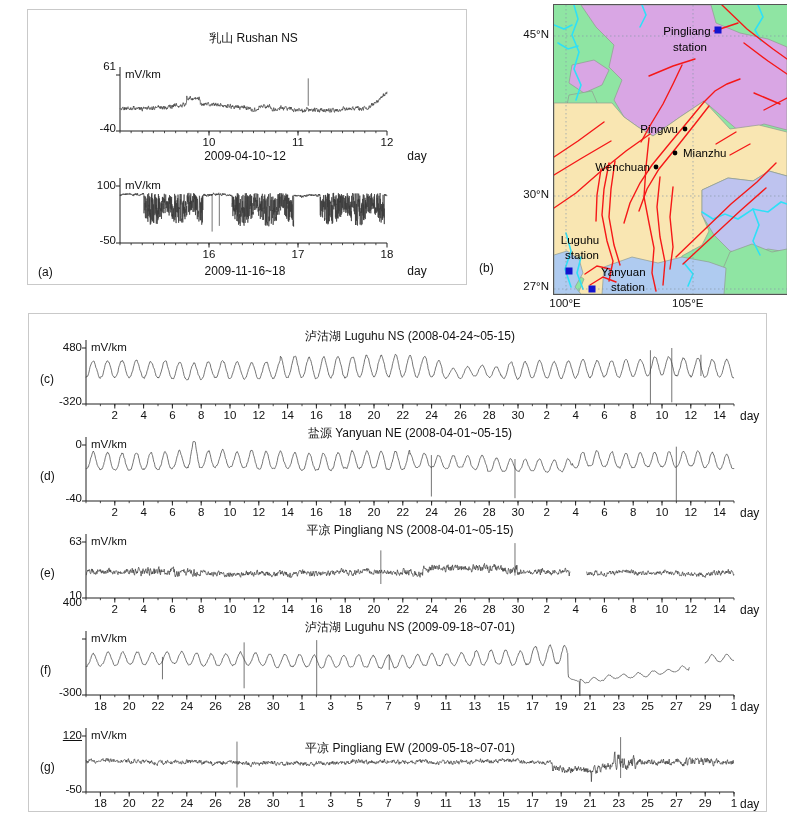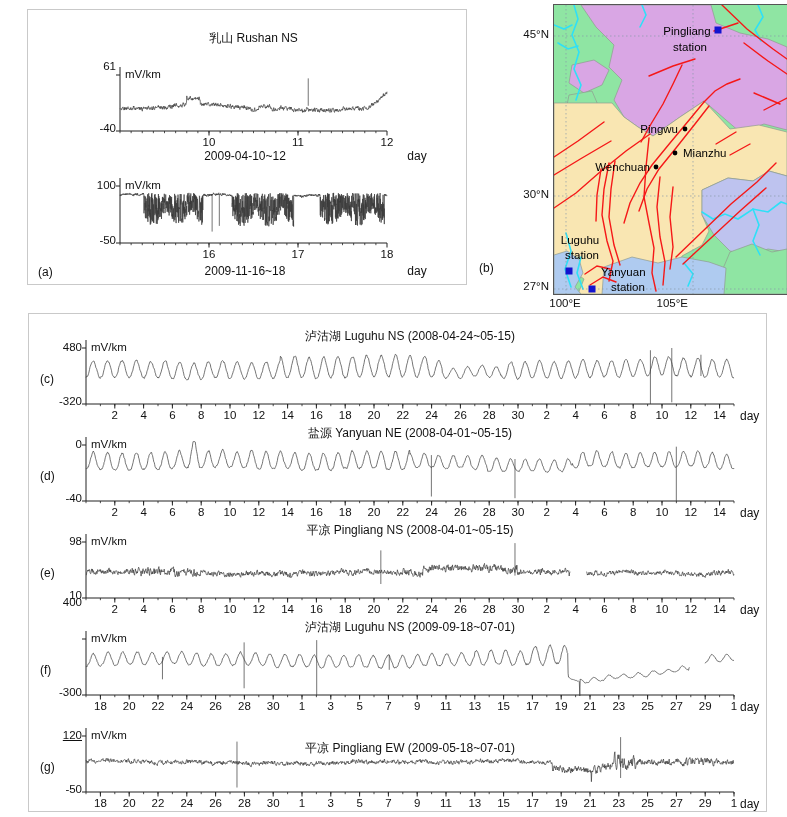--- a/index.html
+++ b/index.html
@@ -91,21 +91,21 @@
         <text x="28" y="254" text-anchor="middle" font-size="11.5" font-family="Liberation Sans, DejaVu Sans, sans-serif" fill="#000">station</text>
         <text x="47" y="271" text-anchor="start" font-size="11.5" font-family="Liberation Sans, DejaVu Sans, sans-serif" fill="#000">Yanyuan</text>
         <text x="57" y="286" text-anchor="start" font-size="11.5" font-family="Liberation Sans, DejaVu Sans, sans-serif" fill="#000">station</text>
       </svg>
     </div>
   <div id="map-labels">
       <div class="maplab" style="left:505px;top:28px;width:44px;text-align:right;">45°N</div>
       <div class="maplab" style="left:505px;top:188px;width:44px;text-align:right;">30°N</div>
       <div class="maplab" style="left:505px;top:280px;width:44px;text-align:right;">27°N</div>
       <div class="maplab" style="left:545px;top:297px;width:40px;text-align:center;">100°E</div>
-      <div class="maplab" style="left:648px;top:297px;width:40px;text-align:right;">105°E</div>
+      <div class="maplab" style="left:672px;top:297px;width:40px;text-align:left;">105°E</div>
     </div>
 
   <div class="box" style="left:28px;top:313px;width:737px;height:497px;"></div>
 
   <div id="charts-root">
       <div class="ylab" style="left:74px;top:60px;width:42px;">61</div>
       <div class="ylab" style="left:74px;top:122px;width:42px;">-40</div>
       <div class="unit" style="left:125px;top:68px;">mV/km</div>
       <div class="tick" style="left:196px;top:136px;width:26px;">10</div>
       <div class="tick" style="left:285px;top:136px;width:26px;">11</div>
@@ -406,21 +406,21 @@
         <line x1="641.6" y1="68" x2="641.6" y2="72.5" stroke="#222" stroke-width="1"></line>
         <g transform="translate(8,12)">
           <polyline points="0.0,23.2 0.4,23.7 0.9,23.5 1.3,23.1 1.7,23.1 2.2,21.3 2.6,21.5 3.0,19.5 3.5,18.5 3.9,16.9 4.3,14.8 4.8,12.8 5.2,12.1 5.6,11.0 6.0,9.3 6.5,7.5 6.9,6.8 7.3,6.0 7.8,7.0 8.2,7.9 8.6,9.2 9.1,10.9 9.5,13.3 9.9,14.6 10.4,16.3 10.8,17.8 11.2,20.1 11.7,20.6 12.1,21.7 12.5,22.3 13.0,23.2 13.4,23.2 13.8,24.7 14.3,24.8 14.7,24.1 15.1,24.5 15.6,23.8 16.0,24.1 16.4,22.9 16.8,22.4 17.3,20.5 17.7,19.8 18.1,17.4 18.6,16.4 19.0,14.0 19.4,12.3 19.9,10.8 20.3,9.0 20.7,8.9 21.2,7.5 21.6,7.2 22.0,8.4 22.5,8.2 22.9,9.1 23.3,10.1 23.8,11.9 24.2,14.7 24.6,16.2 25.1,18.3 25.5,20.4 25.9,21.3 26.4,23.0 26.8,23.7 27.2,23.8 27.6,24.1 28.1,24.7 28.5,24.2 28.9,24.8 29.4,25.2 29.8,24.9 30.2,24.7 30.7,24.0 31.1,23.1 31.5,22.4 32.0,21.3 32.4,19.6 32.8,18.2 33.3,15.6 33.7,13.4 34.1,11.5 34.6,11.1 35.0,9.9 35.4,9.5 35.9,7.9 36.3,8.5 36.7,8.0 37.2,8.9 37.6,10.7 38.0,12.8 38.4,13.2 38.9,14.3 39.3,17.4 39.7,18.9 40.2,19.9 40.6,21.0 41.0,22.4 41.5,23.1 41.9,24.4 42.3,25.3 42.8,25.0 43.2,25.1 43.6,25.0 44.1,25.3 44.5,24.4 44.9,24.6 45.4,24.2 45.8,22.0 46.2,21.0 46.7,19.0 47.1,17.5 47.5,15.0 48.0,14.0 48.4,11.6 48.8,10.0 49.2,9.0 49.7,8.4 50.1,8.0 50.5,8.2 51.0,8.7 51.4,8.8 51.8,9.0 52.3,10.5 52.7,13.0 53.1,13.8 53.6,16.9 54.0,18.2 54.4,19.9 54.9,20.6 55.3,22.3 55.7,22.8 56.2,24.2 56.6,24.4 57.0,24.2 57.5,24.5 57.9,23.5 58.3,24.4 58.8,24.1 59.2,23.4 59.6,22.9 60.0,22.1 60.5,21.0 60.9,19.9 61.3,18.8 61.8,15.7 62.2,13.3 62.6,12.6 63.1,10.2 63.5,9.4 63.9,8.7 64.4,8.3 64.8,8.2 65.2,7.2 65.7,7.7 66.1,9.7 66.5,10.4 67.0,12.9 67.4,14.7 67.8,16.9 68.3,17.7 68.7,19.7 69.1,21.8 69.6,22.8 70.0,23.5 70.4,23.2 70.8,24.2 71.3,24.5 71.7,24.5 72.1,24.3 72.6,24.4 73.0,24.8 73.4,23.8 73.9,22.1 74.3,21.1 74.7,21.1 75.2,19.8 75.6,18.3 76.0,15.2 76.5,14.1 76.9,12.3 77.3,10.6 77.8,9.1 78.2,7.6 78.6,6.8 79.1,6.4 79.5,7.2 79.9,7.9 80.4,8.9 80.8,9.5 81.2,11.0 81.6,13.3 82.1,15.0 82.5,17.2 82.9,19.1 83.4,20.4 83.8,21.8 84.2,22.9 84.7,22.7 85.1,23.3 85.5,24.0 86.0,24.0 86.4,23.7 86.8,22.7 87.3,22.2 87.7,21.7 88.1,21.7 88.6,20.2 89.0,20.1 89.4,18.3 89.9,16.8 90.3,14.8 90.7,13.2 91.2,11.0 91.6,10.6 92.0,8.5 92.4,7.1 92.9,5.7 93.3,4.9 93.7,5.2 94.2,6.5 94.6,7.8 95.0,9.6 95.5,10.4 95.9,12.0 96.3,13.4 96.8,15.2 97.2,16.5 97.6,17.9 98.1,19.5 98.5,21.2 98.9,21.1 99.4,22.3 99.8,22.2 100.2,22.7 100.7,23.3 101.1,22.3 101.5,22.1 102.0,23.0 102.4,20.9 102.8,19.7 103.2,19.6 103.7,17.9 104.1,14.7 104.5,11.5 105.0,9.0 105.4,6.3 105.8,4.5 106.3,2.2 106.7,-1.1 107.1,-3.4 107.6,-3.4 108.0,-3.4 108.4,-3.4 108.9,-3.4 109.3,-3.0 109.7,0.5 110.2,4.2 110.6,6.5 111.0,8.3 111.5,11.6 111.9,14.7 112.3,16.9 112.8,18.2 113.2,20.6 113.6,22.5 114.0,22.5 114.5,23.0 114.9,22.4 115.3,22.6 115.8,22.0 116.2,22.5 116.6,21.6 117.1,21.0 117.5,20.2 117.9,19.3 118.4,17.6 118.8,16.8 119.2,14.7 119.7,12.8 120.1,11.4 120.5,9.1 121.0,8.2 121.4,7.2 121.8,6.5 122.3,6.8 122.7,5.8 123.1,5.5 123.6,7.0 124.0,9.1 124.4,9.9 124.8,12.4 125.3,14.4 125.7,16.2 126.1,17.7 126.6,18.6 127.0,19.8 127.4,21.6 127.9,21.5 128.3,21.8 128.7,22.5 129.2,22.9 129.6,21.8 130.0,21.2 130.5,20.5 130.9,20.7 131.3,19.9 131.8,18.8 132.2,18.2 132.6,16.2 133.1,14.7 133.5,13.4 133.9,11.9 134.4,11.0 134.8,8.1 135.2,7.9 135.6,6.1 136.1,5.2 136.5,4.3 136.9,4.2 137.4,5.5 137.8,6.5 138.2,7.9 138.7,9.4 139.1,11.6 139.5,13.5 140.0,14.2 140.4,15.6 140.8,18.0 141.3,19.0 141.7,20.0 142.1,21.2 142.6,22.1 143.0,22.7 143.4,22.6 143.9,22.3 144.3,21.6 144.7,21.4 145.2,21.4 145.6,21.8 146.0,20.9 146.4,20.2 146.9,18.2 147.3,16.5 147.7,15.3 148.2,14.8 148.6,12.9 149.0,11.2 149.5,10.1 149.9,8.0 150.3,7.5 150.8,7.6 151.2,6.5 151.6,7.4 152.1,8.2 152.5,9.5 152.9,10.3 153.4,12.3 153.8,13.3 154.2,15.7 154.7,18.0 155.1,18.5 155.5,19.6 156.0,21.0 156.4,22.3 156.8,22.6 157.2,22.9 157.7,22.2 158.1,22.7 158.5,22.3 159.0,22.1 159.4,22.1 159.8,21.7 160.3,21.5 160.7,19.8 161.1,18.0 161.6,17.7 162.0,16.6 162.4,14.3 162.9,12.7 163.3,11.5 163.7,9.4 164.2,7.3 164.6,5.8 165.0,6.2 165.5,5.3 165.9,5.0 166.3,5.8 166.8,6.7 167.2,8.6 167.6,10.4 168.0,11.3 168.5,13.4 168.9,14.8 169.3,17.4 169.8,18.3 170.2,19.5 170.6,21.5 171.1,22.7 171.5,23.3 171.9,22.9 172.4,23.8 172.8,24.1 173.2,23.9 173.7,24.4 174.1,23.8 174.5,23.7 175.0,22.9 175.4,21.1 175.8,20.0 176.3,18.6 176.7,16.6 177.1,14.1 177.6,13.3 178.0,11.3 178.4,10.3 178.8,9.0 179.3,6.8 179.7,6.1 180.1,5.9 180.6,6.5 181.0,7.9 181.4,8.4 181.9,9.4 182.3,11.2 182.7,13.7 183.2,15.3 183.6,16.9 184.0,19.4 184.5,20.7 184.9,21.6 185.3,22.1 185.8,22.7 186.2,23.7 186.6,23.5 187.1,23.3 187.5,23.3 187.9,23.1 188.4,23.5 188.8,23.7 189.2,22.5 189.6,21.7 190.1,20.5 190.5,19.4 190.9,17.3 191.4,15.5 191.8,12.8 192.2,11.3 192.7,10.1 193.1,8.5 193.5,8.0 194.0,6.6 194.4,5.7 194.8,6.2 195.3,7.3 195.7,7.8 196.1,9.5 196.6,11.6 197.0,12.3 197.4,15.1 197.9,16.8 198.3,17.2 198.7,18.1 199.2,19.5 199.6,20.3 200.0,22.2 200.4,22.5 200.9,22.9 201.3,23.4 201.7,23.4 202.2,23.3 202.6,23.4 203.0,22.4 203.5,21.9 203.9,21.3 204.3,19.8 204.8,19.2 205.2,18.1 205.6,16.0 206.1,13.8 206.5,12.7 206.9,11.6 207.4,9.3 207.8,9.0 208.2,8.5 208.7,7.2 209.1,7.7 209.5,7.7 210.0,9.3 210.4,10.9 210.8,12.0 211.2,13.8 211.7,15.7 212.1,17.9 212.5,19.3 213.0,20.0 213.4,22.0 213.8,23.3 214.3,24.1 214.7,23.9 215.1,24.9 215.6,25.5 216.0,25.8 216.4,25.4 216.9,24.6 217.3,24.0 217.7,24.3 218.2,24.0 218.6,23.1 219.0,20.9 219.5,20.2 219.9,17.7 220.3,15.7 220.8,14.8 221.2,12.2 221.6,10.9 222.0,9.9 222.5,8.6 222.9,7.9 223.3,8.6 223.8,9.0 224.2,9.5 224.6,10.6 225.1,11.4 225.5,13.2 225.9,15.7 226.4,16.9 226.8,18.8 227.2,20.7 227.7,21.1 228.1,21.8 228.5,23.5 229.0,23.8 229.4,25.5 229.8,25.2 230.3,24.8 230.7,25.0 231.1,24.4 231.6,24.7 232.0,24.3 232.4,24.8 232.8,22.8 233.3,22.5 233.7,20.1 234.1,19.1 234.6,16.9 235.0,14.5 235.4,13.2 235.9,11.3 236.3,9.6 236.7,8.3 237.2,8.5 237.6,8.5 238.0,9.0 238.5,9.4 238.9,10.6 239.3,11.5 239.8,12.2 240.2,14.3 240.6,15.9 241.1,17.3 241.5,19.9 241.9,20.6 242.4,22.6 242.8,23.8 243.2,24.6 243.6,24.7 244.1,24.7 244.5,25.6 244.9,25.2 245.4,25.6 245.8,24.6 246.2,23.7 246.7,23.2 247.1,23.5 247.5,22.2 248.0,20.8 248.4,18.1 248.8,16.3 249.3,15.4 249.7,13.3 250.1,11.4 250.6,9.6 251.0,9.4 251.4,8.9 251.9,7.4 252.3,8.2 252.7,8.0 253.2,8.8 253.6,9.6 254.0,10.9 254.4,12.3 254.9,14.7 255.3,16.5 255.7,18.1 256.2,20.2 256.6,20.9 257.0,21.7 257.5,23.2 257.9,23.5 258.3,22.7 258.8,22.3 259.2,22.3 259.6,22.6 260.1,23.4 260.5,22.9 260.9,23.5 261.4,21.7 261.8,21.5 262.2,19.1 262.7,18.3 263.1,16.6 263.5,14.9 264.0,11.8 264.4,10.5 264.8,8.9 265.2,7.4 265.7,5.7 266.1,5.3 266.5,6.5 267.0,6.5 267.4,7.3 267.8,8.7 268.3,10.2 268.7,11.2 269.1,12.8 269.6,14.9 270.0,16.6 270.4,18.2 270.9,18.9 271.3,20.9 271.7,22.1 272.2,23.2 272.6,23.1 273.0,23.6 273.5,24.0 273.9,22.5 274.3,22.4 274.8,23.0 275.2,22.0 275.6,21.7 276.0,20.8 276.5,19.1 276.9,18.7 277.3,16.6 277.8,15.0 278.2,13.3 278.6,11.2 279.1,9.9 279.5,9.3 279.9,7.7 280.4,6.4 280.8,5.6 281.2,6.0 281.7,6.8 282.1,7.7 282.5,9.4 283.0,10.2 283.4,11.5 283.8,13.7 284.3,16.0 284.7,18.3 285.1,19.3 285.6,20.9 286.0,21.9 286.4,22.9 286.8,22.8 287.3,22.8 287.7,22.6 288.1,22.3 288.6,22.8 289.0,22.8 289.4,21.8 289.9,21.3 290.3,21.4 290.7,19.6 291.2,18.0 291.6,15.8 292.0,14.8 292.5,13.2 292.9,11.4 293.3,10.0 293.8,8.1 294.2,7.2 294.6,6.3 295.1,6.2 295.5,6.3 295.9,7.3 296.4,8.2 296.8,9.5 297.2,10.2 297.6,12.0 298.1,14.6 298.5,15.5 298.9,17.7 299.4,20.1 299.8,21.8 300.2,23.5 300.7,24.4 301.1,23.6 301.5,24.1 302.0,24.0 302.4,24.9 302.8,24.3 303.3,24.5 303.7,24.3 304.1,23.4 304.6,22.0 305.0,21.7 305.4,19.2 305.9,17.5 306.3,17.0 306.7,14.7 307.2,13.5 307.6,11.2 308.0,9.1 308.4,7.8 308.9,6.2 309.3,6.6 309.7,6.0 310.2,7.3 310.6,7.2 311.0,9.2 311.5,11.3 311.9,12.5 312.3,14.0 312.8,15.6 313.2,16.9 313.6,19.3 314.1,20.7 314.5,22.0 314.9,23.6 315.4,24.3 315.8,24.4 316.2,24.1 316.7,24.9 317.1,24.2 317.5,23.7 318.0,24.1 318.4,23.8 318.8,22.4 319.2,20.9 319.7,20.4 320.1,18.3 320.5,17.4 321.0,15.7 321.4,12.8 321.8,11.1 322.3,9.4 322.7,7.3 323.1,5.7 323.6,5.1 324.0,9.2 324.4,8.5 324.9,9.7 325.3,10.2 325.7,11.3 326.2,12.4 326.6,13.8 327.0,15.7 327.5,16.7 327.9,18.2 328.3,19.4 328.8,20.3 329.2,21.0 329.6,22.2 330.0,22.7 330.5,22.5 330.9,22.0 331.3,22.5 331.8,22.5 332.2,21.8 332.6,21.4 333.1,21.7 333.5,21.3 333.9,20.4 334.4,19.1 334.8,17.8 335.2,15.8 335.7,14.2 336.1,13.1 336.5,11.3 337.0,9.7 337.4,8.7 337.8,8.2 338.3,8.2 338.7,8.7 339.1,9.6 339.6,9.4 340.0,10.5 340.4,11.7 340.8,13.0 341.3,14.3 341.7,16.0 342.1,18.1 342.6,19.7 343.0,20.6 343.4,21.0 343.9,21.1 344.3,21.4 344.7,22.3 345.2,22.6 345.6,22.6 346.0,22.1 346.5,21.4 346.9,21.0 347.3,21.8 347.8,21.5 348.2,20.5 348.6,19.2 349.1,18.2 349.5,17.0 349.9,15.4 350.4,13.8 350.8,12.6 351.2,11.5 351.6,10.4 352.1,10.3 352.5,10.7 352.9,10.6 353.4,11.0 353.8,11.0 354.2,12.2 354.7,13.7 355.1,14.4 355.5,16.4 356.0,17.5 356.4,18.1 356.8,20.0 357.3,20.9 357.7,22.1 358.1,22.3 358.6,22.6 359.0,23.3 359.4,23.6 359.9,23.7 360.3,23.4 360.7,23.1 361.2,23.6 361.6,23.4 362.0,23.2 362.4,22.5 362.9,22.0 363.3,19.6 363.7,18.8 364.2,17.8 364.6,15.7 365.0,14.2 365.5,13.8 365.9,12.3 366.3,10.8 366.8,10.9 367.2,10.5 367.6,11.0 368.1,10.9 368.5,10.9 368.9,12.5 369.4,14.2 369.8,14.9 370.2,16.7 370.7,17.2 371.1,19.5 371.5,20.8 372.0,21.1 372.4,22.0 372.8,22.4 373.2,22.2 373.7,22.3 374.1,22.3 374.5,21.9 375.0,22.1 375.4,21.9 375.8,22.3 376.3,22.0 376.7,21.6 377.1,20.1 377.6,18.9 378.0,18.5 378.4,17.3 378.9,16.2 379.3,15.2 379.7,13.2 380.2,12.6 380.6,11.2 381.0,10.8 381.5,10.9 381.9,10.5 382.3,11.1 382.8,11.8 383.2,12.9 383.6,13.8 384.0,15.1 384.5,17.1 384.9,19.5 385.3,20.5 385.8,21.0 386.2,21.9 386.6,22.6 387.1,22.7 387.5,23.0 387.9,23.5 388.4,24.0 388.8,24.6 389.2,24.6 389.7,24.9 390.1,24.2 390.5,24.0 391.0,22.8 391.4,22.4 391.8,21.2 392.3,20.1 392.7,18.2 393.1,17.2 393.6,15.3 394.0,13.6 394.4,13.0 394.8,12.2 395.3,10.9 395.7,10.2 396.1,10.0 396.6,10.7 397.0,10.8 397.4,12.4 397.9,13.0 398.3,14.5 398.7,15.2 399.2,17.3 399.6,18.6 400.0,19.5 400.5,20.4 400.9,22.5 401.3,23.6 401.8,26.3 402.2,26.5 402.6,26.1 403.1,26.0 403.5,26.3 403.9,26.4 404.4,26.3 404.8,26.0 405.2,25.5 405.6,25.0 406.1,23.9 406.5,23.1 406.9,21.3 407.4,19.7 407.8,18.0 408.2,16.3 408.7,15.8 409.1,14.9 409.5,13.7 410.0,13.0 410.4,12.8 410.8,13.7 411.3,13.3 411.7,14.1 412.1,15.0 412.6,16.7 413.0,17.5 413.4,19.3 413.9,20.7 414.3,21.7 414.7,23.5 415.2,24.4 415.6,24.5 416.0,25.7 416.4,26.5 416.9,25.8 417.3,26.1 417.7,26.4 418.2,26.2 418.6,26.3 419.0,26.4 419.5,25.9 419.9,24.8 420.3,24.5 420.8,23.0 421.2,21.5 421.6,20.3 422.1,19.1 422.5,17.5 422.9,16.7 423.4,15.3 423.8,14.1 424.2,13.5 424.7,13.9 425.1,14.0 425.5,14.5 426.0,15.6 426.4,17.0 426.8,17.5 427.2,18.8 427.7,20.1 428.1,21.0 428.5,21.8 429.0,23.1 429.4,24.1 429.8,24.1 430.3,24.9 430.7,25.6 431.1,25.8 431.6,25.9 432.0,26.5 432.4,26.2 432.9,26.2 433.3,26.5 433.7,25.3 434.2,24.5 434.6,23.8 435.0,23.3 435.5,22.8 435.9,21.8 436.3,20.4 436.8,18.9 437.2,17.7 437.6,16.0 438.0,15.3 438.5,14.8 438.9,14.5 439.3,14.1 439.8,14.2 440.2,14.5 440.6,16.0 441.1,16.8 441.5,17.9 441.9,19.6 442.4,20.9 442.8,21.3 443.2,22.2 443.7,23.4 444.1,24.1 444.5,25.2 445.0,25.3 445.4,25.4 445.8,25.9 446.3,25.5 446.7,25.8 447.1,25.9 447.6,25.6 448.0,25.4 448.4,24.8 448.8,23.8 449.3,22.5 449.7,21.5 450.1,19.9 450.6,18.7 451.0,17.3 451.4,16.0 451.9,16.0 452.3,14.9 452.7,14.5 453.2,14.1 453.6,13.9 454.0,14.0 454.5,14.9 454.9,15.2 455.3,16.3 455.8,17.9 456.2,19.1 456.6,20.8 457.1,21.2 457.5,22.7 457.9,23.9 458.4,24.9 458.8,25.5 459.2,25.8 459.6,26.7 460.1,26.4 460.5,26.8 460.9,27.4 461.4,27.0 461.8,27.4 462.2,26.9 462.7,26.1 463.1,25.9 463.5,25.3 464.0,24.1 464.4,22.3 464.8,21.4 465.3,20.5 465.7,19.0 466.1,18.1 466.6,17.4 467.0,16.2 467.4,15.9 467.9,14.9 468.3,15.2 468.7,14.9 469.2,15.2 469.6,16.3 470.0,16.8 470.4,18.3 470.9,20.2 471.3,21.7 471.7,23.1 472.2,23.2 472.6,24.2 473.0,24.8 473.5,25.3 473.9,24.9 474.3,25.3 474.8,25.6 475.2,26.2 475.6,26.7 476.1,27.1 476.5,26.8 476.9,25.7 477.4,25.2 477.8,24.0 478.2,23.1 478.7,22.3 479.1,20.6 479.5,19.7 480.0,17.7 480.4,16.4 480.8,15.2 481.2,14.3 481.7,13.5 482.1,13.9 482.5,14.5 483.0,14.5 483.4,15.5 483.8,15.6 484.3,17.1 484.7,17.8 485.1,19.6 485.6,20.1 486.0,20.2 486.4,18.5 486.9,20.1 487.3,20.9 487.7,21.2 488.2,21.7 488.6,22.4 489.0,23.1 489.5,22.7 489.9,22.9 490.3,22.7 490.8,22.7 491.2,22.4 491.6,21.2 492.0,21.0 492.5,19.8 492.9,18.0 493.3,16.1 493.8,14.7 494.2,13.3 494.6,10.9 495.1,8.9 495.5,8.5 495.9,8.1 496.4,7.4 496.8,7.4 497.2,7.8 497.7,7.7 498.1,7.7 498.5,10.0 499.0,11.8 499.4,13.4 499.8,15.3 500.3,15.8 500.7,16.5 501.1,18.3 501.6,19.5 502.0,20.9 502.4,20.5 502.8,21.3 503.3,20.7 503.7,20.3 504.1,20.8 504.6,20.7 505.0,20.7 505.4,20.4 505.9,20.2 506.3,19.9 506.7,19.2 507.2,16.9 507.6,14.8 508.0,13.2 508.5,11.1 508.9,10.1 509.3,8.4 509.8,7.0 510.2,5.6 510.6,5.9 511.1,5.7 511.5,6.3 511.9,6.7 512.4,7.8 512.8,9.8 513.2,11.4 513.6,13.3 514.1,13.9 514.5,14.9 514.9,16.1 515.4,18.0 515.8,19.5 516.2,20.0 516.7,21.1 517.1,21.2 517.5,21.6 518.0,21.3 518.4,21.1 518.8,21.6 519.3,21.8 519.7,21.1 520.1,20.1 520.6,19.9 521.0,19.8 521.4,18.2 521.9,16.2 522.3,15.7 522.7,13.7 523.2,12.8 523.6,11.2 524.0,9.7 524.4,8.8 524.9,7.9 525.3,7.6 525.7,7.3 526.2,6.6 526.6,6.7 527.0,8.5 527.5,10.4 527.9,11.1 528.3,13.4 528.8,15.1 529.2,17.0 529.6,18.1 530.1,19.1 530.5,20.1 530.9,21.2 531.4,21.5 531.8,22.1 532.2,22.4 532.7,21.6 533.1,22.5 533.5,22.8 534.0,23.3 534.4,21.9 534.8,21.3 535.2,20.7 535.7,19.9 536.1,17.8 536.5,16.1 537.0,14.6 537.4,13.7 537.8,12.1 538.3,11.1 538.7,9.8 539.1,8.6 539.6,8.5 540.0,8.9 540.4,8.6 540.9,8.7 541.3,9.9 541.7,11.2 542.2,13.7 542.6,14.2 543.0,15.6 543.5,17.5 543.9,19.4 544.3,19.7 544.8,20.5 545.2,21.2 545.6,22.3 546.0,23.1 546.5,22.3 546.9,22.2 547.3,22.7 547.8,22.4 548.2,22.0 548.6,22.5 549.1,21.2 549.5,20.0 549.9,20.0 550.4,18.0 550.8,17.4 551.2,15.7 551.7,13.3 552.1,11.8 552.5,10.2 553.0,9.0 553.4,7.9 553.8,7.7 554.3,7.7 554.7,7.5 555.1,8.3 555.6,9.0 556.0,11.0 556.4,11.7 556.8,13.0 557.3,13.5 557.7,15.7 558.1,17.6 558.6,18.8 559.0,19.1 559.4,20.5 559.9,20.7 560.3,20.9 560.7,20.7 561.2,21.1 561.6,21.9 562.0,21.6 562.5,21.1 562.9,22.0 563.3,20.7 563.8,20.4 564.2,19.2 564.6,18.5 565.1,16.9 565.5,15.0 565.9,14.5 566.4,12.4 566.8,10.7 567.2,9.1 567.6,7.9 568.1,7.4 568.5,7.5 568.9,7.0 569.4,7.9 569.8,9.0 570.2,9.0 570.7,11.1 571.1,11.9 571.5,14.0 572.0,16.1 572.4,17.4 572.8,18.3 573.3,18.7 573.7,19.5 574.1,20.2 574.6,21.2 575.0,21.9 575.4,21.1 575.9,21.0 576.3,22.0 576.7,22.0 577.2,21.7 577.6,20.9 578.0,20.3 578.4,19.9 578.9,19.7 579.3,18.1 579.7,17.0 580.2,15.6 580.6,13.8 581.0,11.7 581.5,9.8 581.9,7.8 582.3,7.1 582.8,6.5 583.2,6.9 583.6,7.0 584.1,7.0 584.5,8.7 584.9,9.9 585.4,10.8 585.8,12.6 586.2,13.9 586.7,16.2 587.1,17.3 587.5,19.2 588.0,20.3 588.4,20.7 588.8,21.4 589.2,22.5 589.7,22.2 590.1,21.9 590.5,22.0 591.0,21.5 591.4,21.0 591.8,20.8 592.3,20.0 592.7,19.3 593.1,18.5 593.6,16.9 594.0,15.9 594.4,14.5 594.9,13.3 595.3,11.5 595.7,9.5 596.2,7.6 596.6,7.1 597.0,6.9 597.5,6.0 597.9,6.7 598.3,7.4 598.8,8.2 599.2,9.0 599.6,9.5 600.0,10.9 600.5,12.5 600.9,14.3 601.3,15.1 601.8,17.5 602.2,18.2 602.6,19.4 603.1,20.4 603.5,20.2 603.9,20.5 604.4,21.2 604.8,20.5 605.2,21.1 605.7,20.7 606.1,20.9 606.5,20.1 607.0,19.9 607.4,18.5 607.8,18.6 608.3,16.7 608.7,15.1 609.1,12.7 609.6,11.8 610.0,9.6 610.4,8.2 610.8,6.8 611.3,6.4 611.7,5.7 612.1,6.3 612.6,6.7 613.0,7.4 613.4,7.5 613.9,9.4 614.3,10.9 614.7,11.7 615.2,14.0 615.6,15.8 616.0,17.0 616.5,18.7 616.9,19.8 617.3,20.9 617.8,22.0 618.2,22.8 618.6,22.9 619.1,22.0 619.5,22.4 619.9,22.6 620.4,21.7 620.8,20.7 621.2,20.2 621.6,19.5 622.1,19.0 622.5,18.6 622.9,17.2 623.4,15.1 623.8,13.0 624.2,10.9 624.7,10.0 625.1,8.7 625.5,8.3 626.0,8.0 626.4,6.9 626.8,7.8 627.3,8.9 627.7,10.0 628.1,10.1 628.6,12.6 629.0,13.5 629.4,15.9 629.9,17.2 630.3,18.4 630.7,19.5 631.2,21.8 631.6,22.2 632.0,22.7 632.4,23.3 632.9,23.5 633.3,23.7 633.7,24.6 634.2,23.8 634.6,23.9 635.0,23.7 635.5,23.1 635.9,21.8 636.3,20.4 636.8,19.6 637.2,18.8 637.6,16.8 638.1,15.6 638.5,13.1 638.9,11.8 639.4,11.3 639.8,10.4 640.2,9.6 640.7,8.9 641.1,9.5 641.5,10.1 642.0,11.1 642.4,12.0 642.8,13.6 643.2,14.6 643.7,16.7 644.1,18.5 644.5,19.1 645.0,20.0 645.4,22.1 645.8,23.2 646.3,23.4 646.7,23.6 647.1,23.9 647.6,23.1 648.0,23.7" fill="none" stroke="#3a3a3a" stroke-width="0.7"></polyline>
           <line x1="345.384" y1="10.08" x2="345.384" y2="51.52" stroke="#3a3a3a" stroke-width="0.7"></line>
           <line x1="428.976" y1="14" x2="428.976" y2="53.199999999999996" stroke="#3a3a3a" stroke-width="0.7"></line>
           <line x1="590.328" y1="1.68" x2="590.328" y2="56" stroke="#3a3a3a" stroke-width="0.7"></line>
         </g>
       </svg>
       <div class="ctitle" style="left:86px;top:522px;width:648px;">平凉 Pingliang NS (2008-04-01~05-15)</div>
       <div class="panel-letter" style="left:40px;top:566px;">(e)</div>
-      <div class="ylab" style="left:40px;top:535px;width:42px;">98</div>
+      <div class="ylab" style="left:40px;top:535px;width:42px;">63</div>
       <div class="ylab" style="left:40px;top:589px;width:42px;">10</div>
       <div class="unit" style="left:91px;top:535px;">mV/km</div>
       <div class="tick" style="left:101.8px;top:603px;width:26px;">2</div>
       <div class="tick" style="left:130.6px;top:603px;width:26px;">4</div>
       <div class="tick" style="left:159.4px;top:603px;width:26px;">6</div>
       <div class="tick" style="left:188.2px;top:603px;width:26px;">8</div>
       <div class="tick" style="left:217px;top:603px;width:26px;">10</div>
       <div class="tick" style="left:245.8px;top:603px;width:26px;">12</div>
       <div class="tick" style="left:274.6px;top:603px;width:26px;">14</div>
       <div class="tick" style="left:303.4px;top:603px;width:26px;">16</div>

